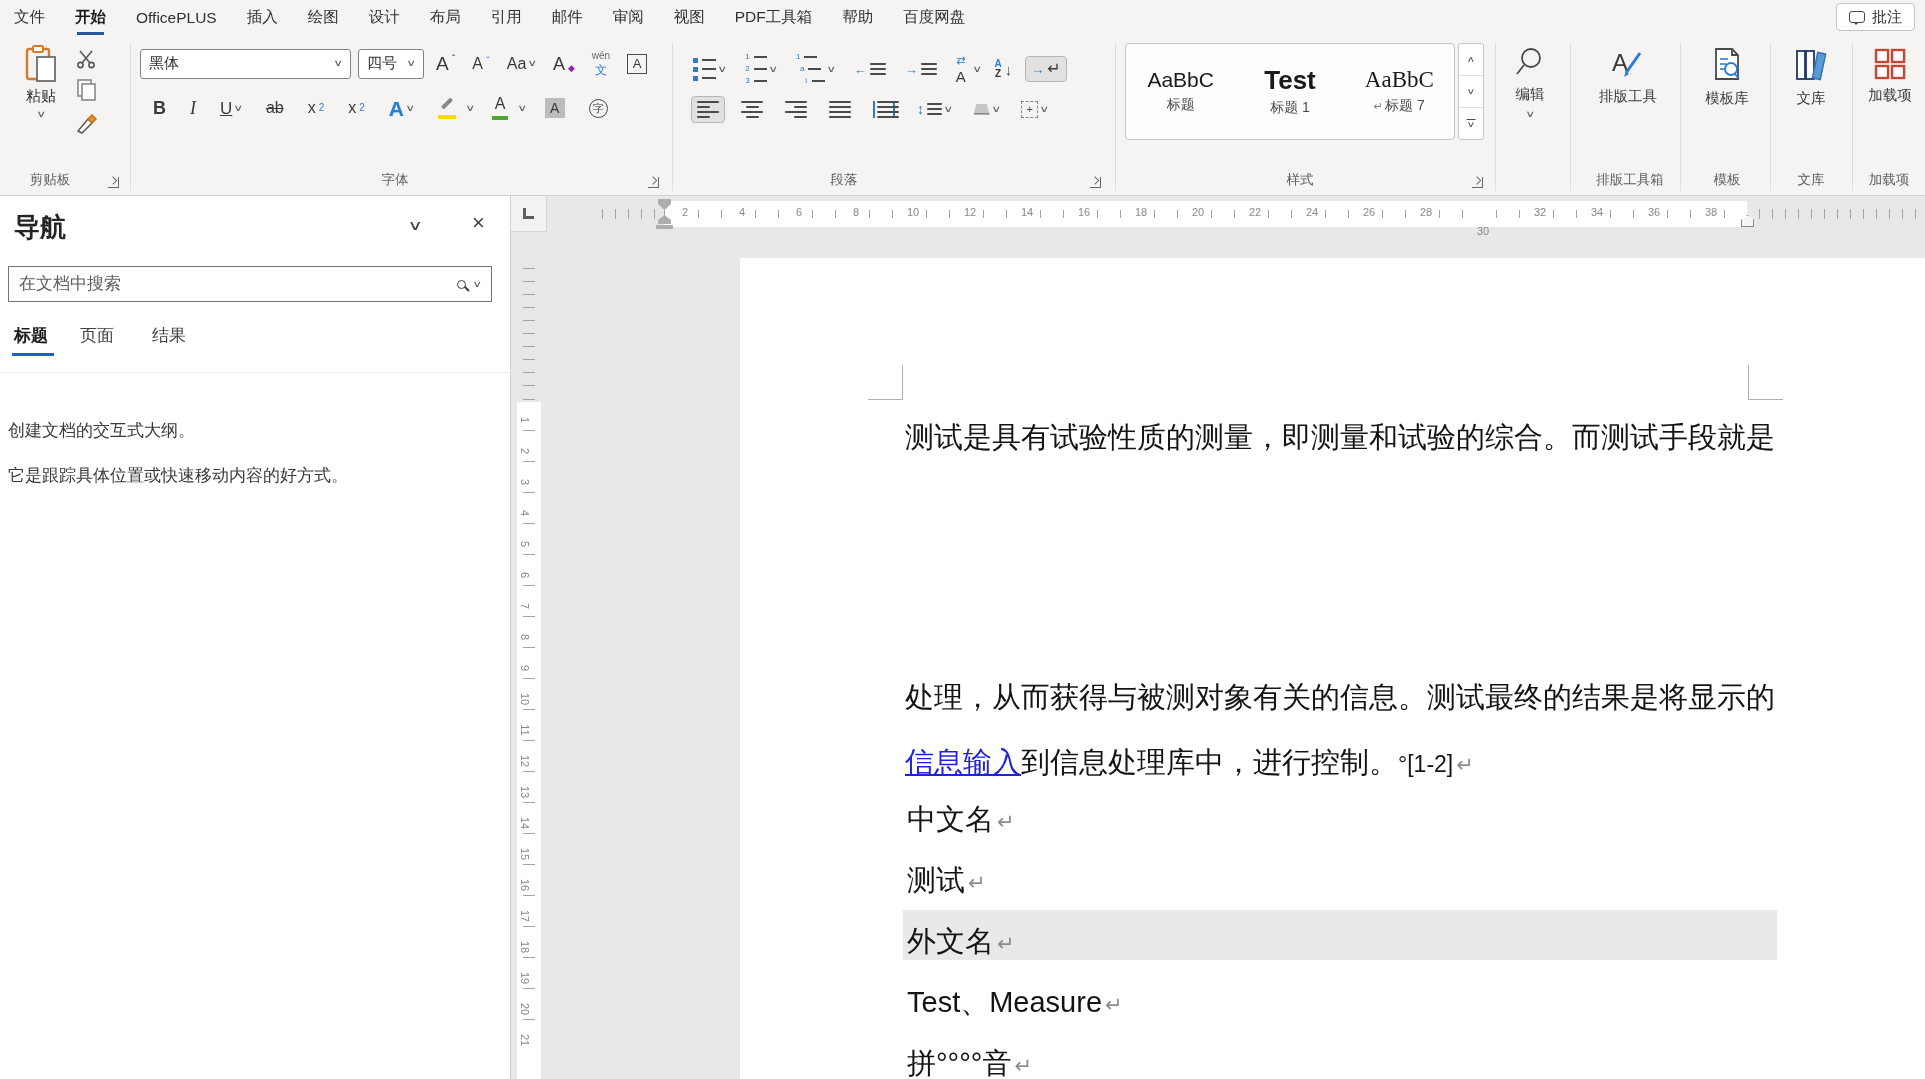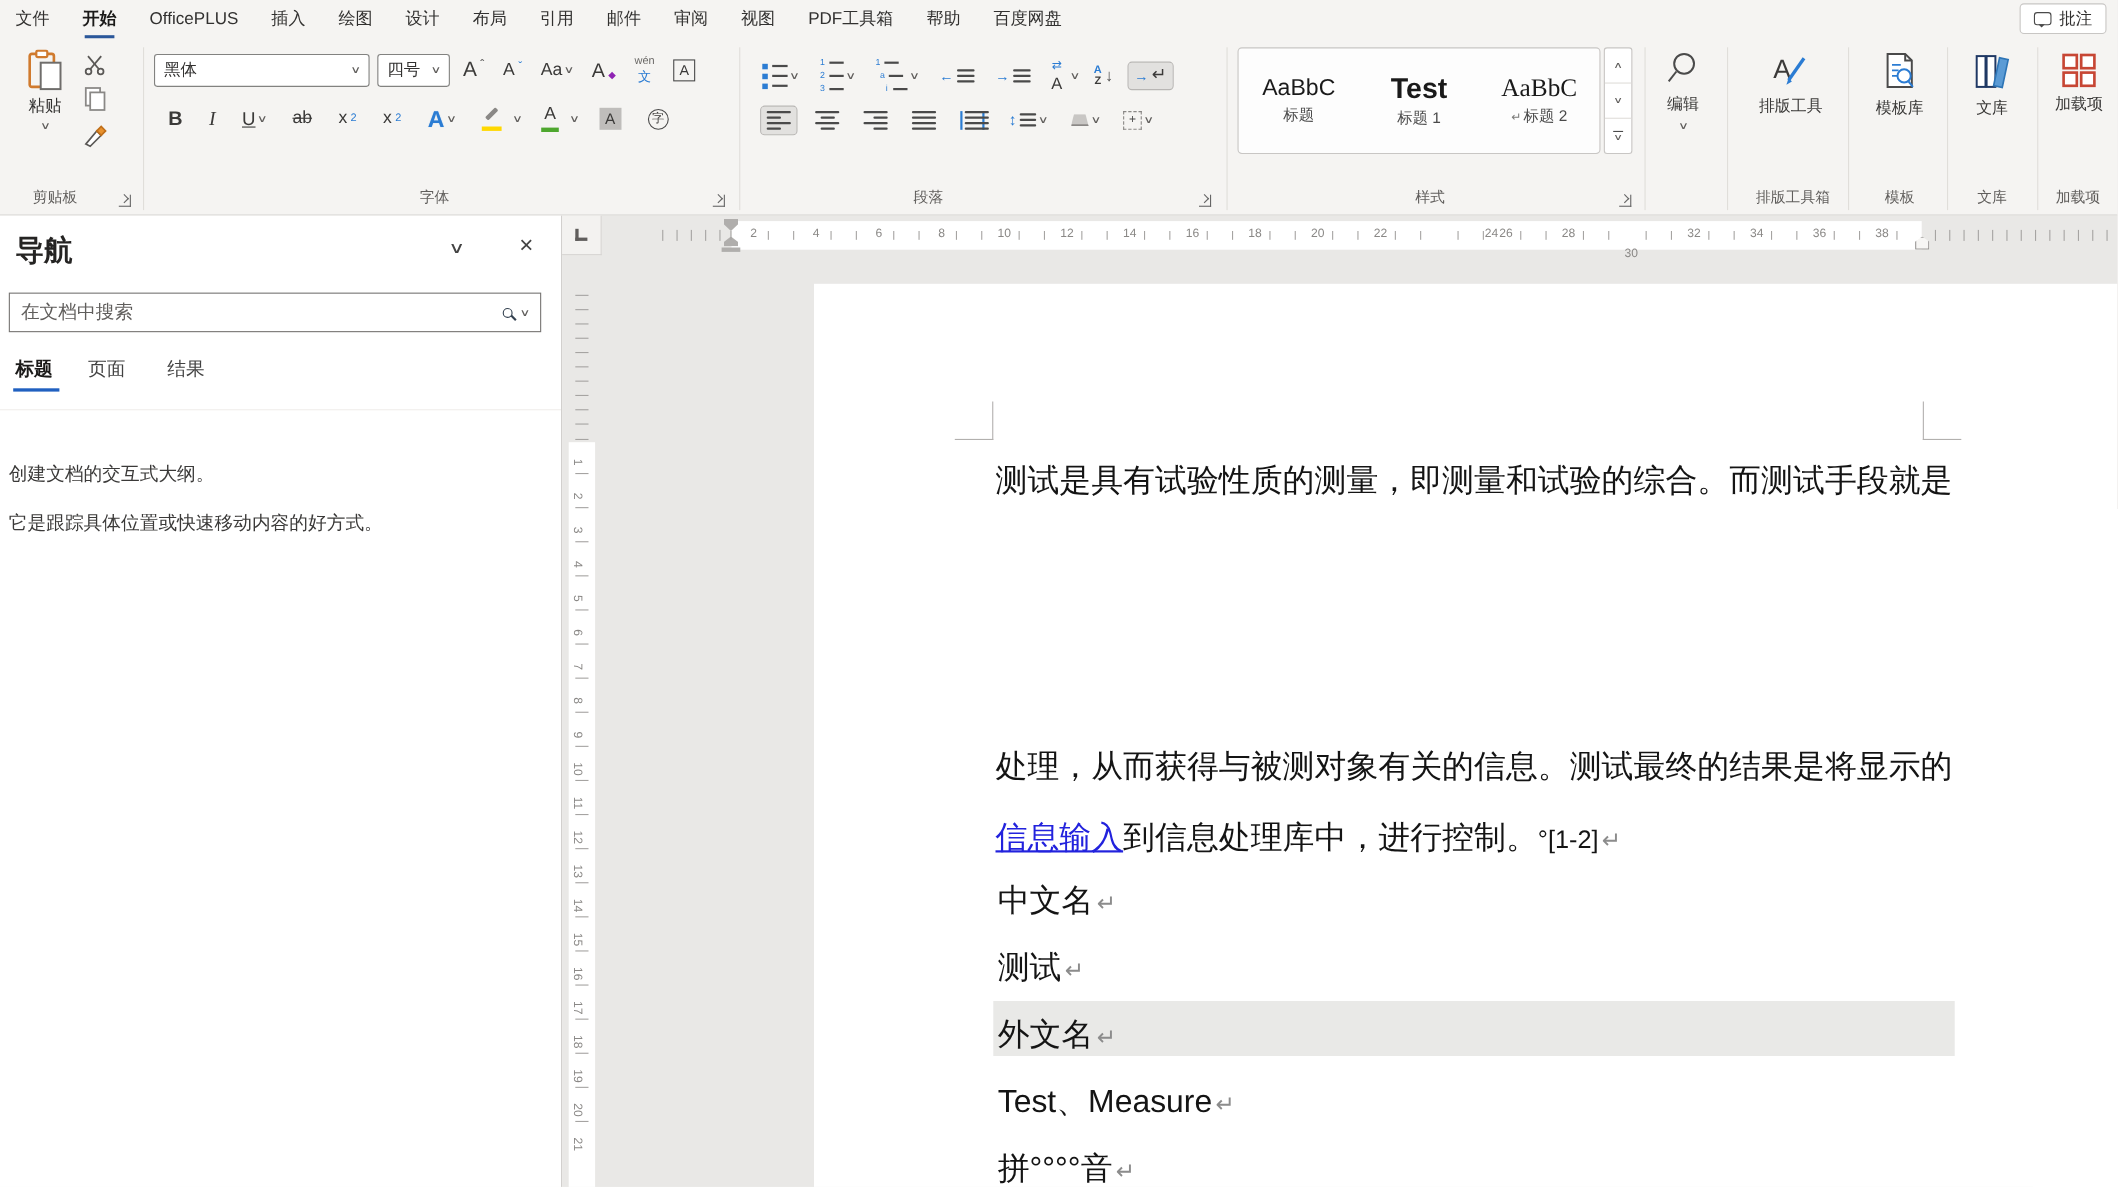--- a/index.html
+++ b/index.html
@@ -149,21 +149,21 @@
       <rect x="3" y="1" width="13" height="16" fill="#fff" stroke="#8a8886" stroke-width="1.6"></rect>
       <rect x="7" y="5" width="13" height="16" fill="#fff" stroke="#8a8886" stroke-width="1.6"></rect>
     </svg>
     <svg width="24" height="24" viewBox="0 0 24 24">
       <path d="M4 20 L14 8 L18 12 L8 22 Z" fill="#fff" stroke="#5a5856" stroke-width="1.5"></path>
       <path d="M14 8 L18 4 L22 8 L18 12 Z" fill="#e8912d" stroke="#c06f1a" stroke-width="1.5"></path>
     </svg>
   </div>
 
   <div class="abs" style="left:140px;top:12px;display:flex;align-items:center;gap:7px">
-    <div class="combo" style="width:196px">
+    <div class="combo" style="width:211px">
       <span>黑体</span>
       <span class="chev">∨</span>
     </div>
     <div class="combo" style="width:66px">
       <span>四号</span>
       <span class="chev">∨</span>
     </div>
     <span class="rbtn" style="font-size:19px">
       <span>A</span>
       <span style="font-size:11px;color:#4a4a4a;align-self:flex-start">ˆ</span>
@@ -378,21 +378,21 @@
     <div class="sitem">
       <span class="s-sample" style="font-size:26px;font-weight:bold">Test</span>
       <span class="s-label">
           <span>标题 1</span>
         </span>
     </div>
     <div class="sitem">
       <span class="s-sample" style="font-family:'Liberation Serif',serif;font-size:23px">AaBbC</span>
       <span class="s-label">
         <span class="s-prefix">↵</span>
-        <span>标题 2</span>
+        <span>标题 7</span>
       </span>
     </div>
   </div>
   <div id="style-scroll">
     <div>
         <span class="chev" style="font-size:8px">∧</span>
       </div>
     <div>
         <span class="chev" style="font-size:8px">∨</span>
       </div>
@@ -518,21 +518,21 @@
         <span class="htick" style="left: 550px; top: 12px;"></span>
         <span class="hnum" style="left: 586px; top: 8px;">18</span>
         <span class="htick" style="left: 573px; top: 12px;"></span>
         <span class="htick" style="left: 607px; top: 12px;"></span>
         <span class="hnum" style="left: 643px; top: 8px;">20</span>
         <span class="htick" style="left: 630px; top: 12px;"></span>
         <span class="htick" style="left: 664px; top: 12px;"></span>
         <span class="hnum" style="left: 700px; top: 8px;">22</span>
         <span class="htick" style="left: 687px; top: 12px;"></span>
         <span class="htick" style="left: 721px; top: 12px;"></span>
-        <span class="hnum" style="left: 757px; top: 8px; margin-left: 44px;">24</span>
+        <span class="hnum" style="left: 757px; top: 8px;">24</span>
         <span class="htick" style="left: 744px; top: 12px;"></span>
         <span class="htick" style="left: 778px; top: 12px;"></span>
         <span class="hnum" style="left: 814px; top: 8px;">26</span>
         <span class="htick" style="left: 801px; top: 12px;"></span>
         <span class="htick" style="left: 835px; top: 12px;"></span>
         <span class="hnum" style="left: 871px; top: 8px;">28</span>
         <span class="htick" style="left: 858px; top: 12px;"></span>
         <span class="htick" style="left: 892px; top: 12px;"></span>
         <span class="hnum" style="left: 928px; top: 8px; margin-top: 19px;">30</span>
         <span class="htick" style="left: 915px; top: 12px;"></span>

